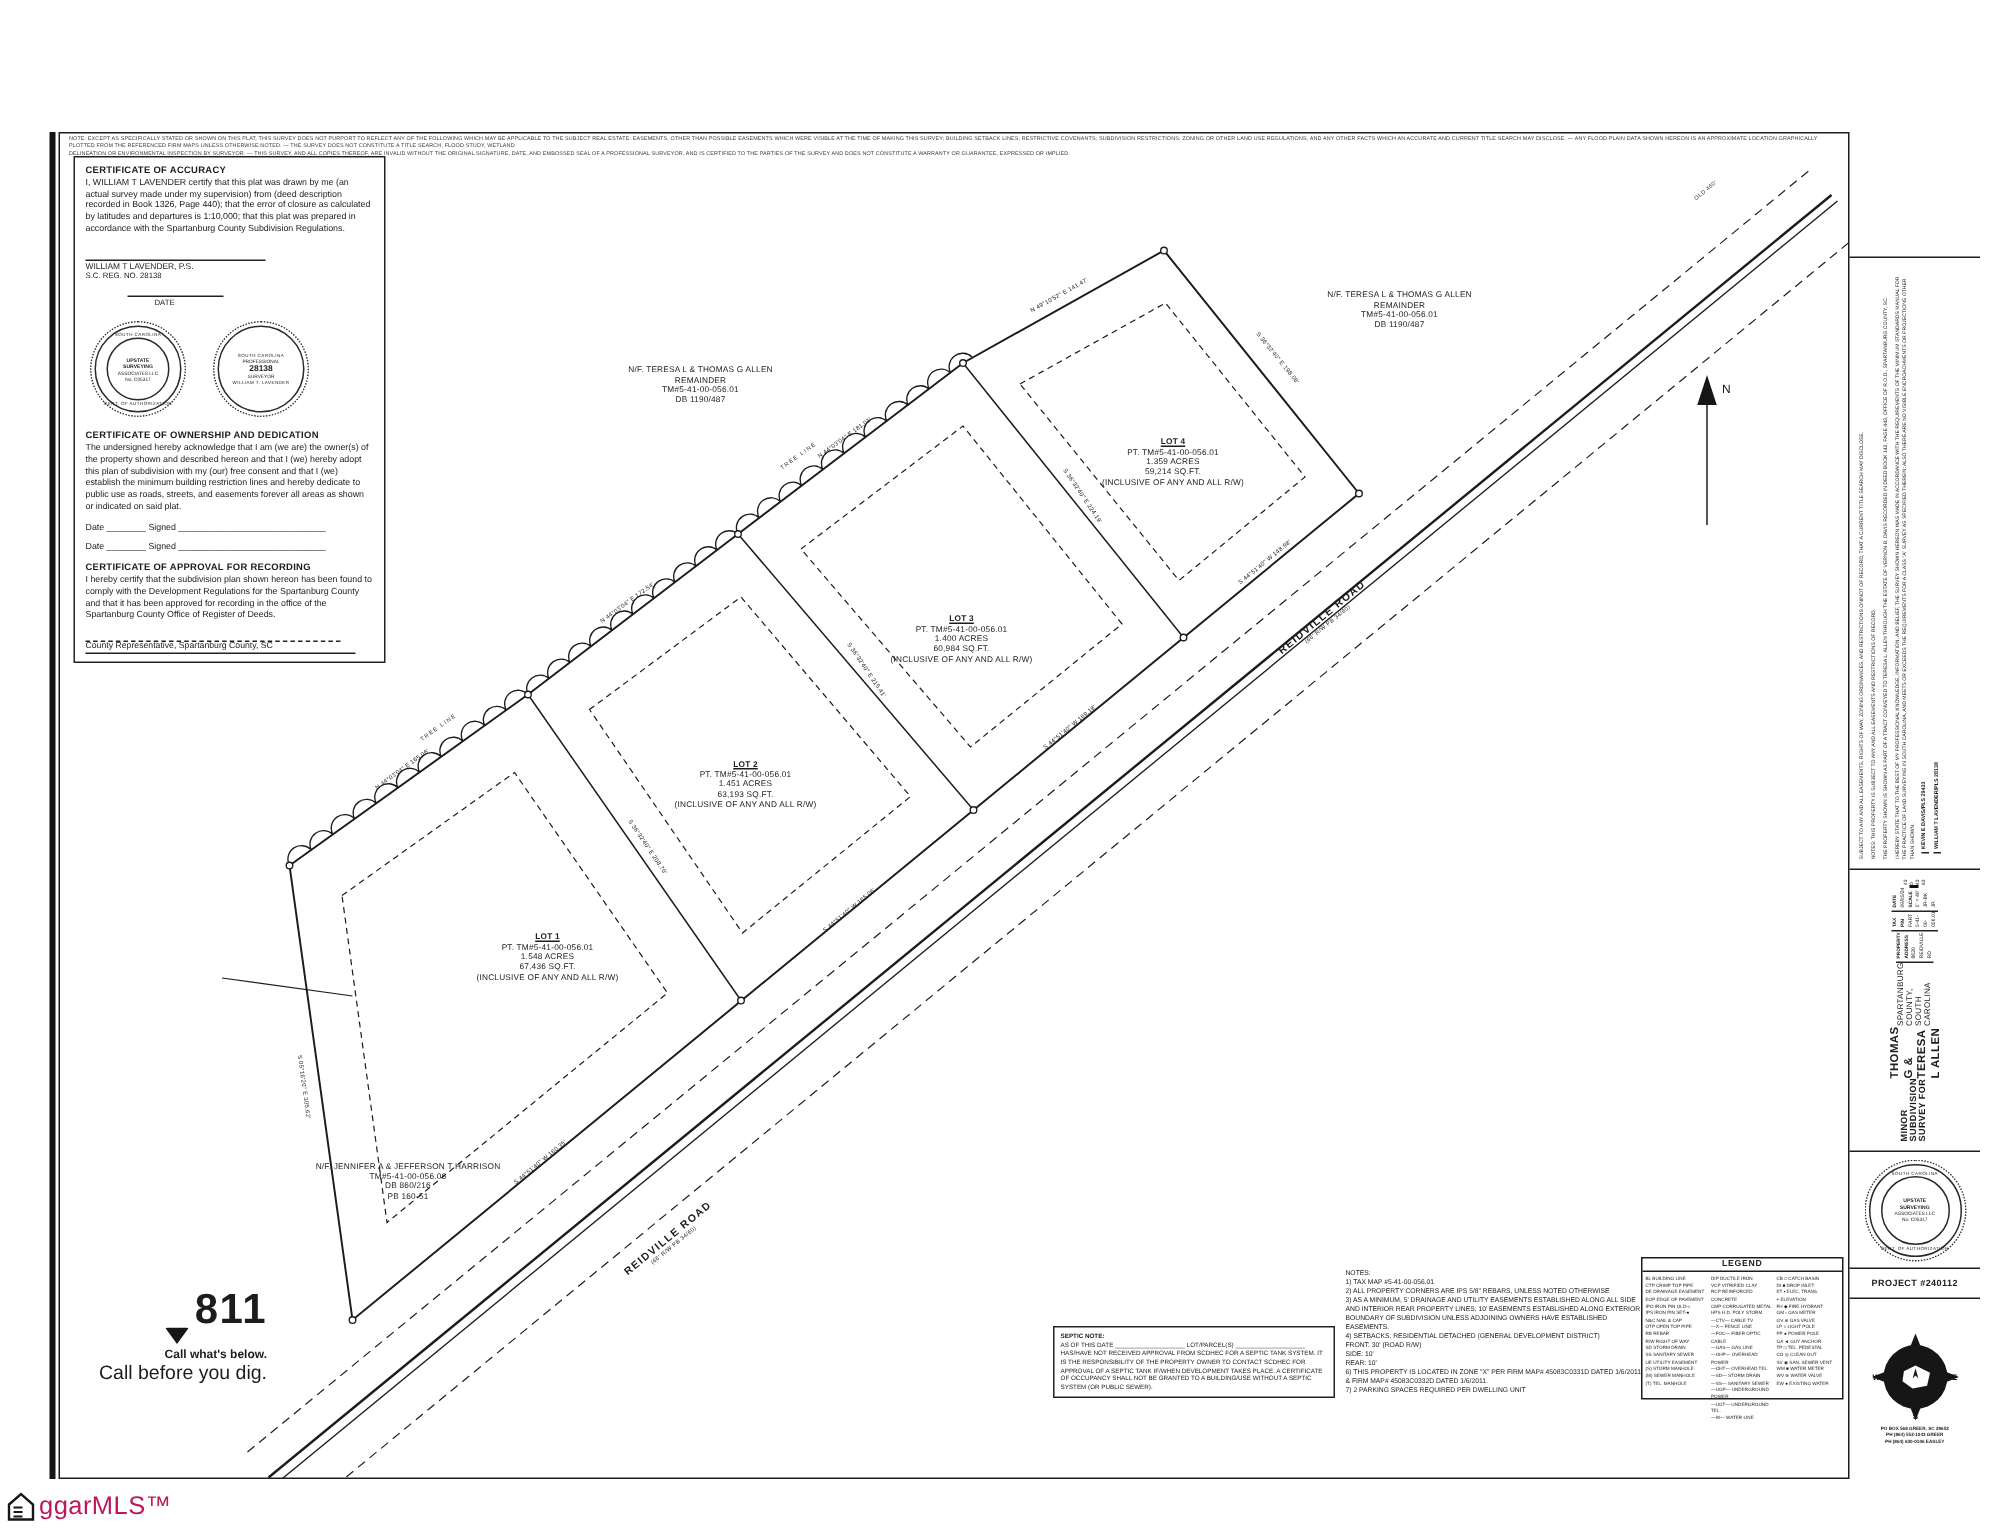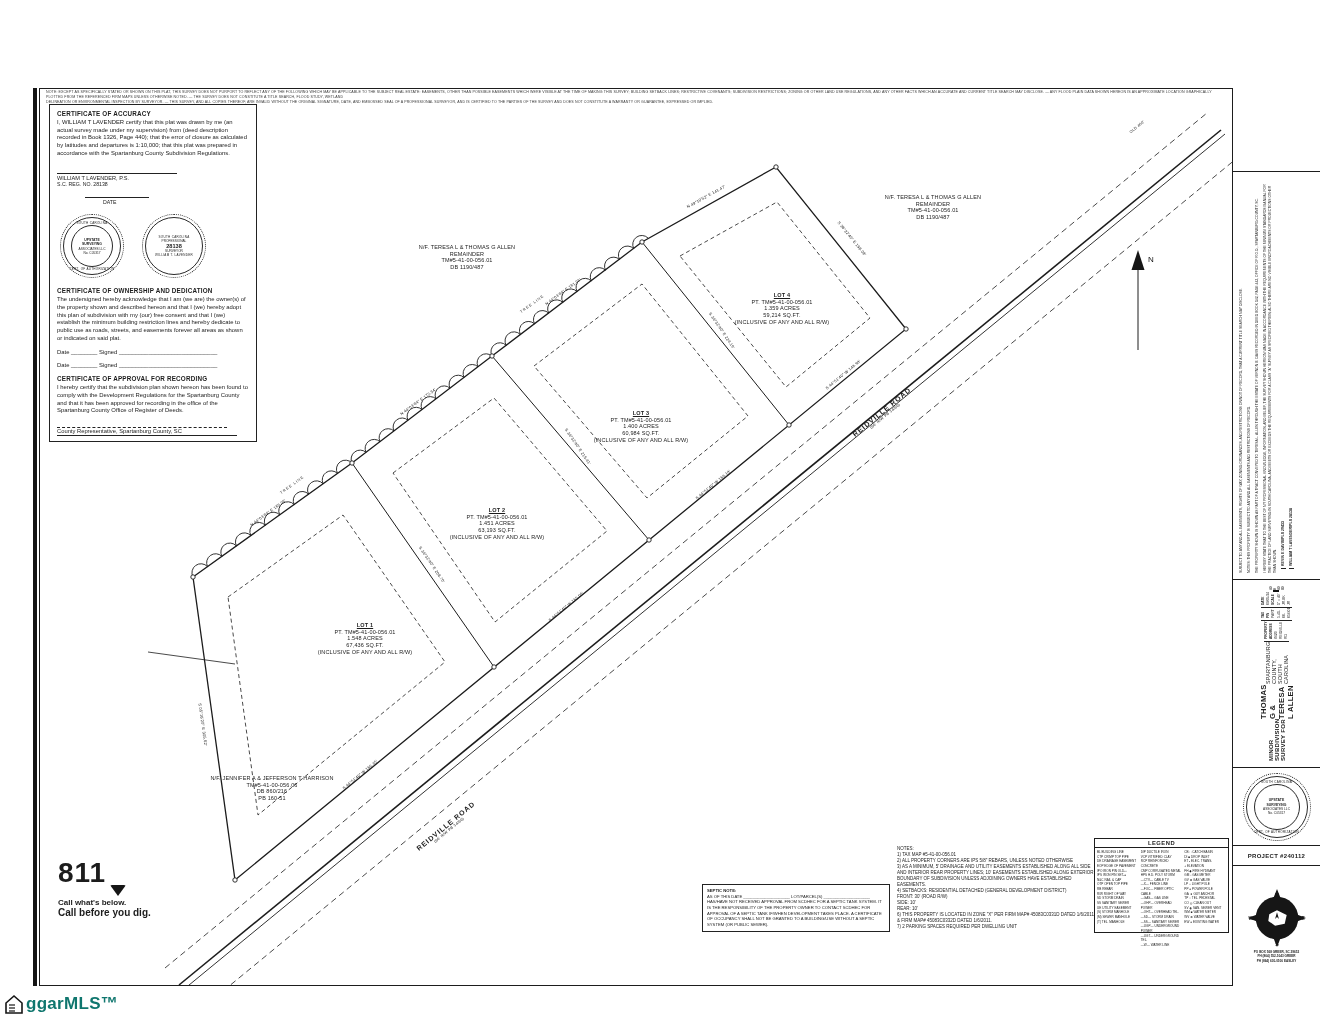--- a/index.html
+++ b/index.html
@@ -59,28 +59,28 @@
   #sec-title .tt3{font-size:5.4px;letter-spacing:.2px;margin:0 2px;}
   #sec-title .mini{font-size:3.4px;line-height:1.5;border-top:.8px solid #222;margin:0 2px;padding-top:2px;}
   #sec-title .mini b{font-size:3.2px;}
   #scalebar{width:4px;height:56px;border:.8px solid #111;background:repeating-linear-gradient(180deg,#111 0 14px,#fff 14px 28px);margin:0 2px;}
   #sec-seal{display:flex;align-items:center;justify-content:center;}
   #sec-project{display:flex;align-items:center;justify-content:center;font-size:6px;font-weight:bold;letter-spacing:.3px;}
   #sec-logo{display:flex;flex-direction:column;align-items:center;justify-content:center;gap:3px;border-bottom:none !important;}
   #compass{width:58px;height:58px;position:relative;}
   #logo-addr{font-size:3.1px;font-weight:bold;text-align:center;line-height:1.5;}
   
-  #call811{left:58px;top:860px;width:120px;text-align:left;}
+  #call811{left:58px;top:860px;width:120px;text-align:right;}
   #call811 .big{font-size:28px;font-weight:900;letter-spacing:1px;line-height:.9;}
   #shovel{width:0;height:0;border-left:8px solid transparent;border-right:8px solid transparent;border-top:11px solid #161616;margin:0 auto;border-radius:2px;}
   #call811 .s1{font-size:8px;font-weight:bold;margin-top:2px;}
-  #call811 .s2{font-size:10px;font-weight:bold;}
+  #call811 .s2{font-size:13px;font-weight:normal;}
   
   #wm{left:3px;top:993px;display:flex;align-items:center;gap:1px;}
-  #wm .wt{font-size:17px;font-weight:700;letter-spacing:.3px;color:#0f766e;}
+  #wm .wt{font-size:17px;font-weight:400;letter-spacing:.3px;color:#be185d;}
 </style>
 </head>
 <body>
 
 <div class="abs" id="spine"></div>
 <div class="abs" id="frame"></div>
 
 <div class="abs" id="disclaimer">
   <div>NOTE: EXCEPT AS SPECIFICALLY STATED OR SHOWN ON THIS PLAT, THIS SURVEY DOES NOT PURPORT TO REFLECT ANY OF THE FOLLOWING WHICH MAY BE APPLICABLE TO THE SUBJECT REAL ESTATE: EASEMENTS, OTHER THAN POSSIBLE EASEMENTS WHICH WERE VISIBLE AT THE TIME OF MAKING THIS SURVEY; BUILDING SETBACK LINES; RESTRICTIVE COVENANTS; SUBDIVISION RESTRICTIONS; ZONING OR OTHER LAND USE REGULATIONS, AND ANY OTHER FACTS WHICH AN ACCURATE AND CURRENT TITLE SEARCH MAY DISCLOSE. — ANY FLOOD PLAIN DATA SHOWN HEREON IS AN APPROXIMATE LOCATION GRAPHICALLY PLOTTED FROM THE REFERENCED FIRM MAPS UNLESS OTHERWISE NOTED. — THE SURVEY DOES NOT CONSTITUTE A TITLE SEARCH, FLOOD STUDY, WETLAND</div>
   <div>DELINEATION OR ENVIRONMENTAL INSPECTION BY SURVEYOR. — THIS SURVEY, AND ALL COPIES THEREOF, ARE INVALID WITHOUT THE ORIGINAL SIGNATURE, DATE, AND EMBOSSED SEAL OF A PROFESSIONAL SURVEYOR, AND IS CERTIFIED TO THE PARTIES OF THE SURVEY AND DOES NOT CONSTITUTE A WARRANTY OR GUARANTEE, EXPRESSED OR IMPLIED.</div>

